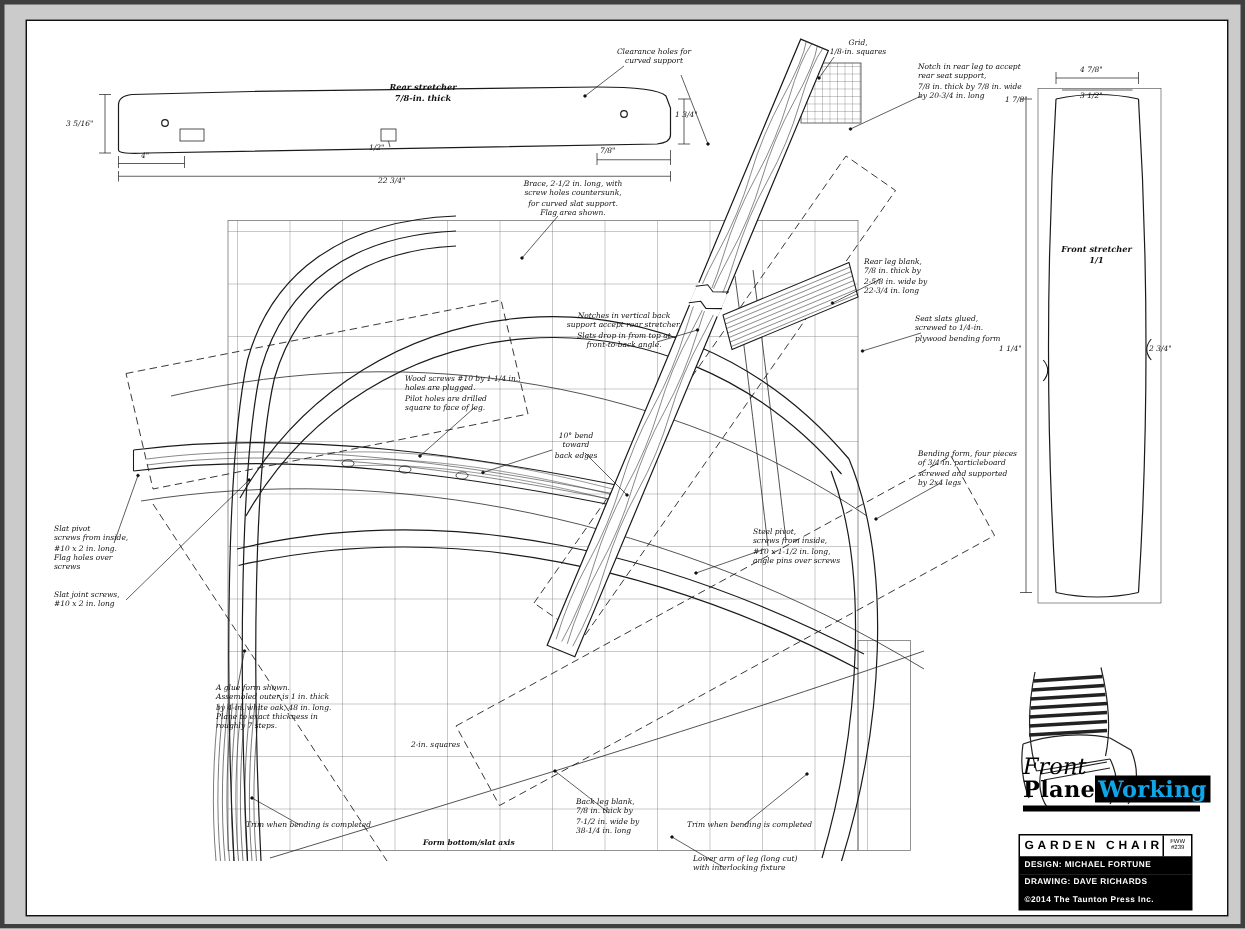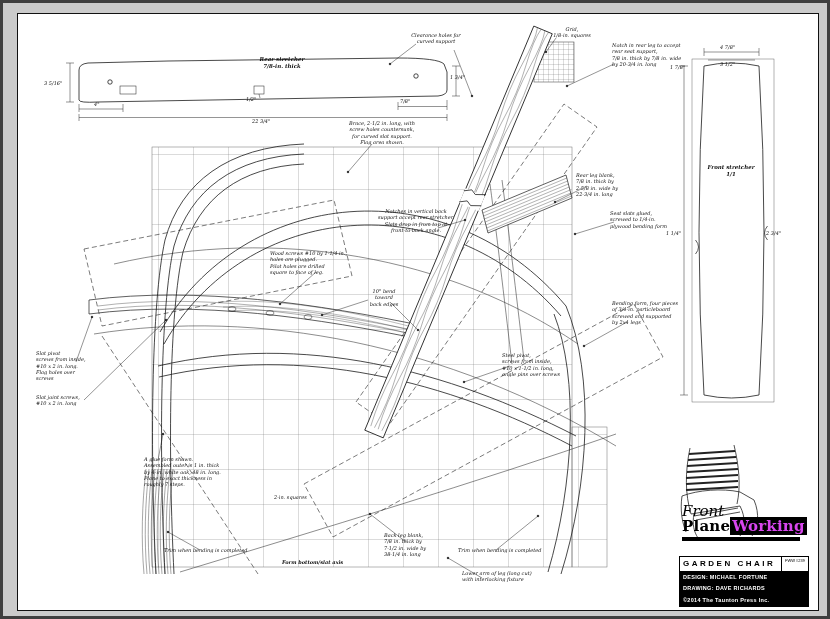--- a/index.html
+++ b/index.html
@@ -23,24 +23,24 @@
     font-size:5px; color:#111; white-space:nowrap;
   }
   .ptitle {
     position:absolute; font-family:"DejaVu Serif", serif; font-style:italic;
     font-weight:bold; font-size:5.5px; line-height:1.3; color:#111; text-align:center;
   }
   
   .brand { position:absolute; left:664px; top:490px; width:122px; color:#000; }
   .brand-fine { font:italic 15px/1 "DejaVu Serif", serif; }
   .brand-wood { font:bold 15px/1.05 "DejaVu Serif", serif; letter-spacing:0.2px; }
-  .brand-working { background:#000; color:#d946ef; padding:0 2px; }
+  .brand-working { background:#000; color:#0ea5e9; padding:0 2px; }
   .brand-bar { height:4px; background:#000; margin-top:2px; width:118px; }
   
-  .tblock { position:absolute; left:661px; top:542px; width:130px; border:1px solid #000; background:#fff; box-sizing:border-box; }
+  .tblock { position:absolute; left:661px; top:542px; width:116px; border:1px solid #000; background:#fff; box-sizing:border-box; }
   .tb-title { display:flex; justify-content:space-between; align-items:stretch; }
   .tb-title-text { font:bold 8px/14px "Liberation Sans", sans-serif; letter-spacing:2.5px; padding-left:3px; white-space:nowrap; }
   .tb-plan { font:normal 4px/1.1 "Liberation Sans", sans-serif; border-left:1px solid #000; padding:2px; width:22px; text-align:center; }
   .tb-dark { background:#000; color:#fff; font:bold 5.5px/1 "Liberation Sans", sans-serif; letter-spacing:0.3px; padding:2.5px 3px; border-top:1px solid #000; }
 </style>
 </head>
 <body>
 
 <div class="stage">
   <div class="sheet">

